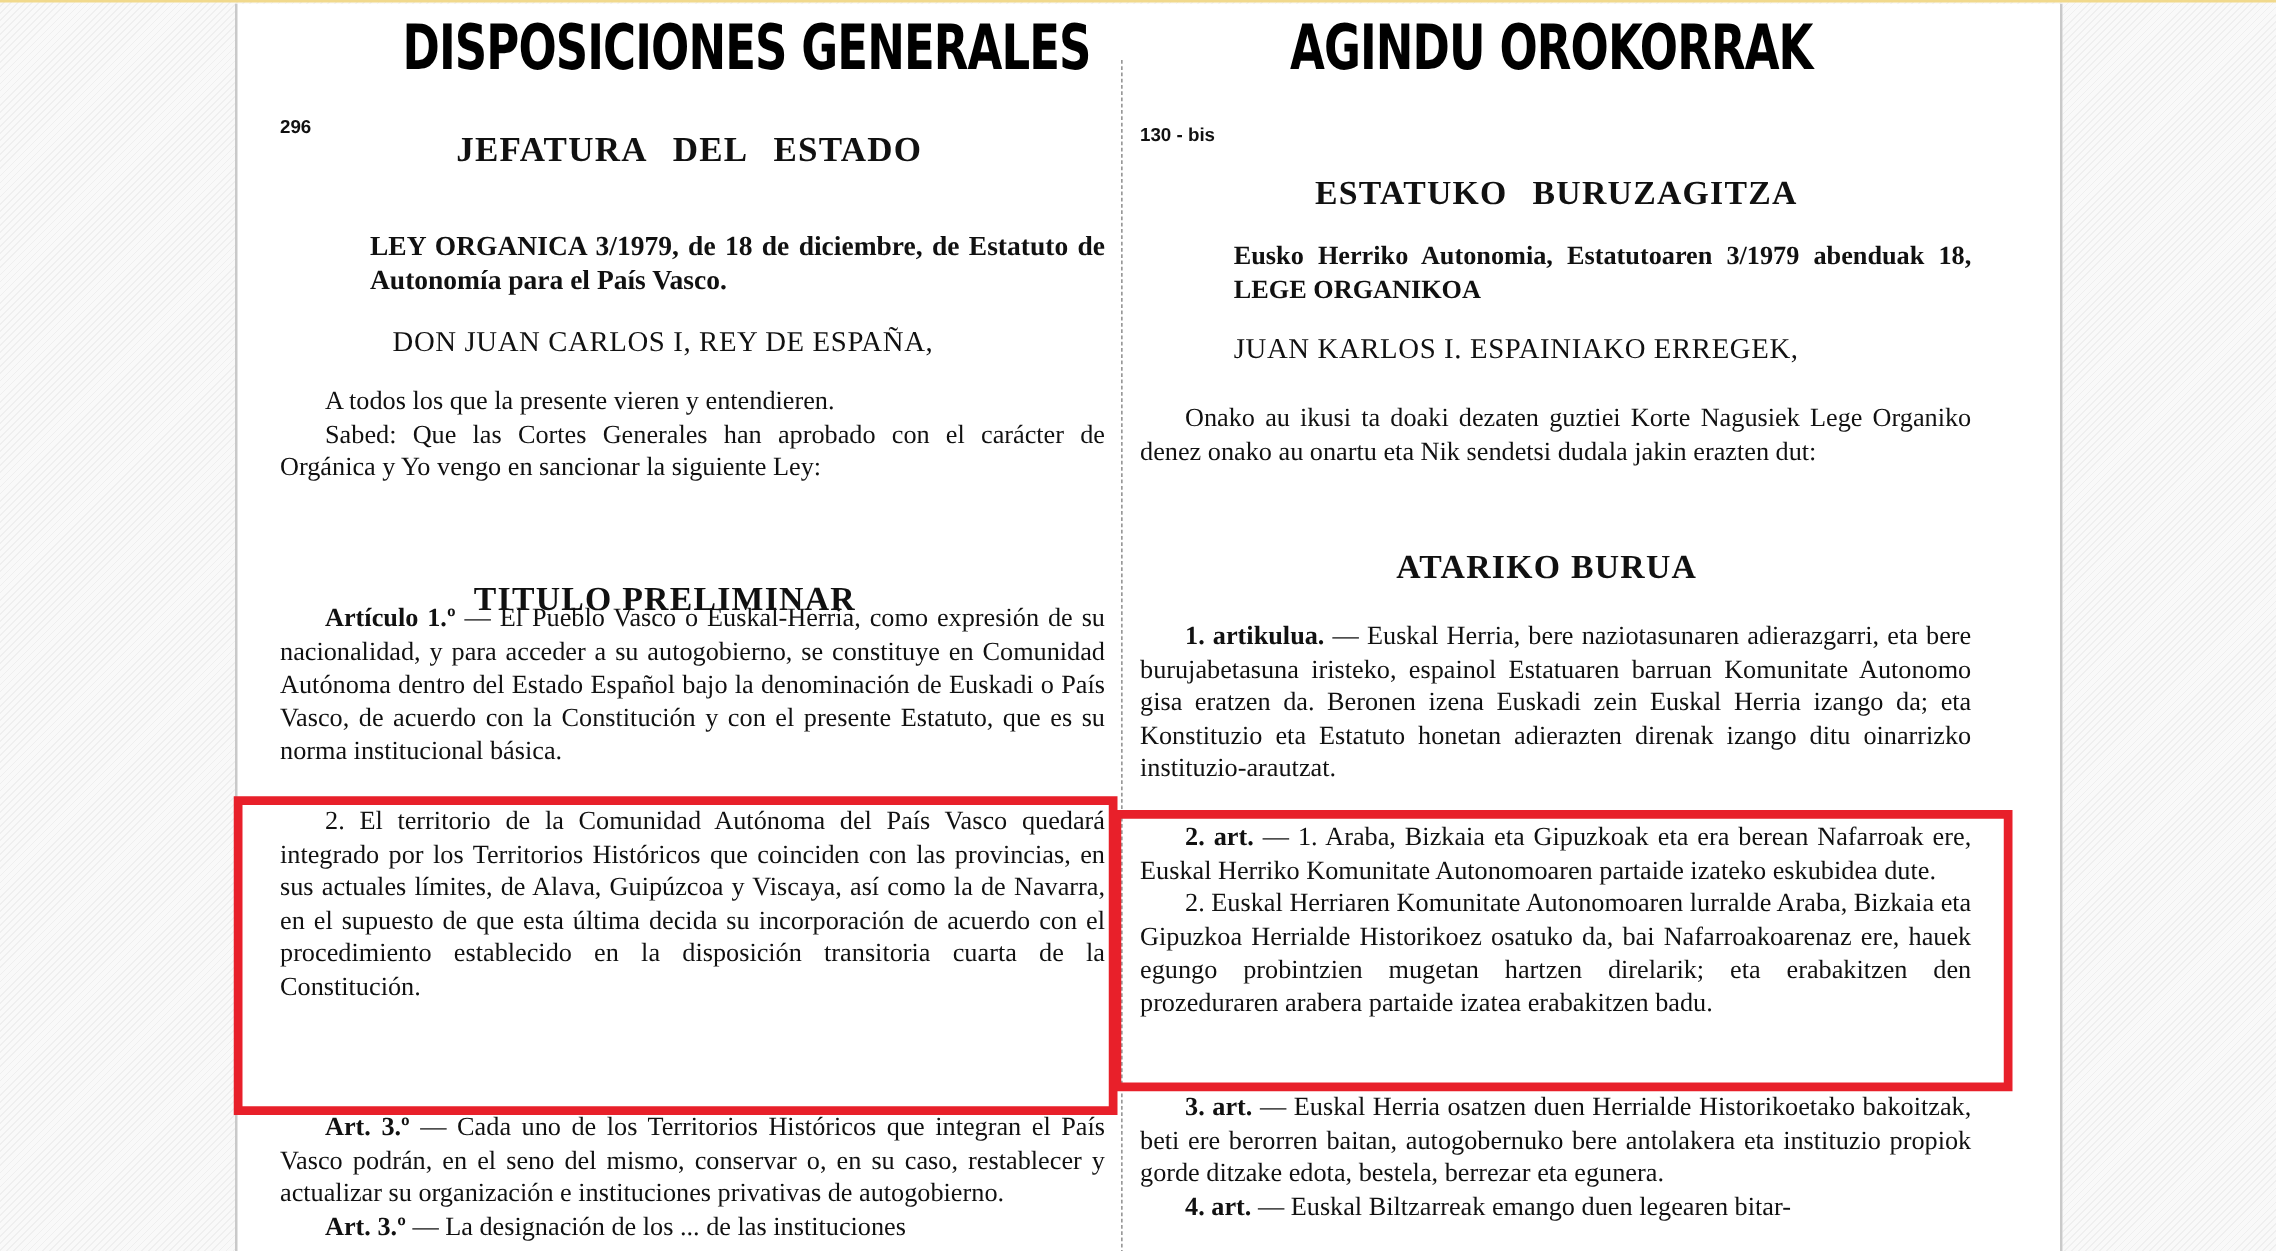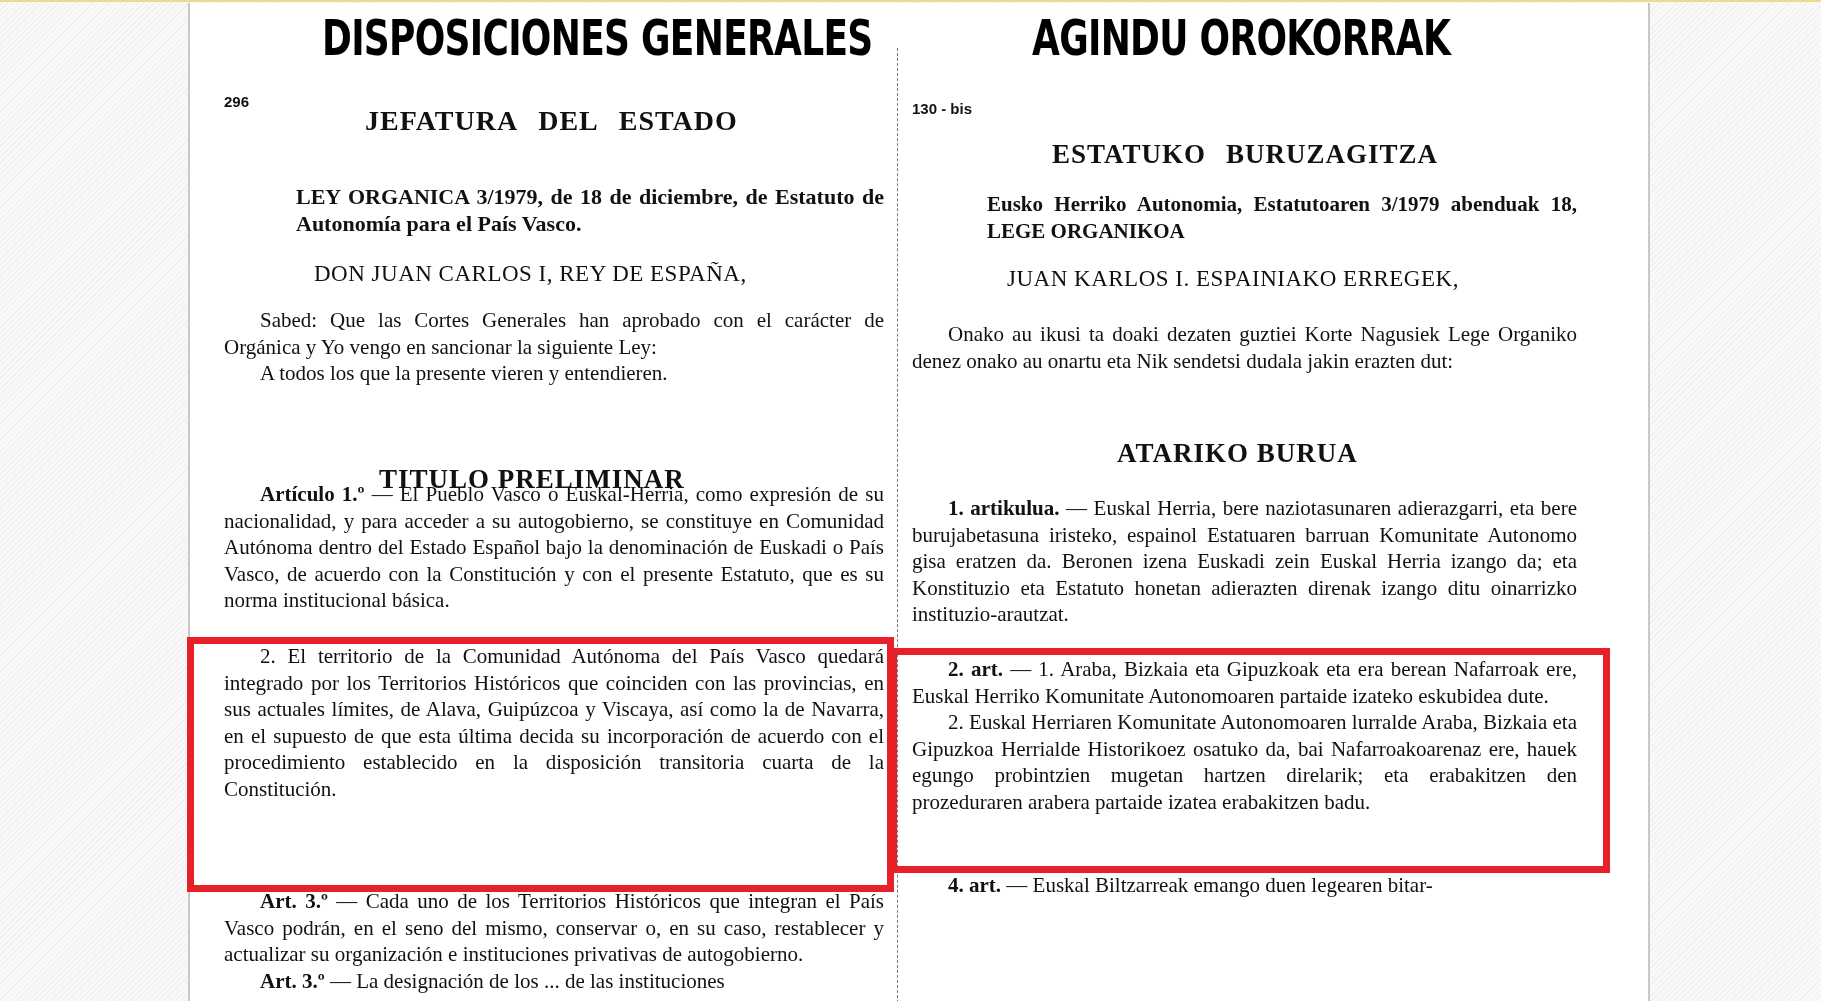--- a/index.html
+++ b/index.html
@@ -62,22 +62,22 @@
 
   <div class="col col-left">
     <div class="masthead" style="left:98px;">DISPOSICIONES GENERALES</div>
     <div class="section-num" style="left:0px; top:90px;">296</div>
     <div class="heading" style="left:141px; top:102px;">
       <span>JEFATURA</span><span class="gap"></span><span>DEL</span><span class="gap"></span><span>ESTADO</span>
     </div>
     <div class="title-block" style="left:72px; top:180px; width:588px; text-align:justify;">LEY ORGANICA 3/1979, de 18 de diciembre, de Estatuto de Autonomía para el País Vasco.</div>
     <div class="king" style="left:90px; top:258px;">DON JUAN CARLOS I, REY DE ESPAÑA,</div>
     <div class="para" style="left:0px; top:304px; width:660px;">
+      <p>A todos los que la presente vieren y entendieren.</p>
       <p>Sabed: Que las Cortes Generales han aprobado con el carácter de Orgánica y Yo vengo en sancionar la siguiente Ley:</p>
-      <p>A todos los que la presente vieren y entendieren.</p>
     </div>
     <div class="heading" style="left:155px; top:430px; font-size:27px;margin-top:31px;">TITULO PRELIMINAR</div>
     <div class="para" style="left:0px; top:478px; width:660px;">
       <p><b>Artículo 1.º</b><span> — El Pueblo Vasco o Euskal-Herria, como expresión de su nacionalidad, y para acceder a su autogobierno, se constituye en Comunidad Autónoma dentro del Estado Español bajo la denominación de Euskadi o País Vasco, de acuerdo con la Constitución y con el presente Estatuto, que es su norma institucional básica.</span></p>
     </div>
     <div class="para" style="left:0px; top:640px; width:660px;">
       <p>2.  El territorio de la Comunidad Autónoma del País Vasco quedará integrado por los Territorios Históricos que coinciden con las provincias, en sus actuales límites, de Alava, Guipúzcoa y Viscaya, así como la de Navarra, en el supuesto de que esta última decida su incorporación de acuerdo con el procedimiento establecido en la disposición transitoria cuarta de la Constitución.</p>
     </div>
     <div class="para" style="left:0px; top:885px; width:660px;">
       <p><b>Art. 3.º</b><span> — Cada uno de los Territorios Históricos que integran el País Vasco podrán, en el seno del mismo, conservar o, en su caso, restablecer y actualizar su organización e instituciones privativas de autogobierno.</span></p>
@@ -85,32 +85,33 @@
     </div>
   </div>
 
   <div class="col col-right">
     <div class="masthead" style="left:120px;">AGINDU OROKORRAK</div>
     <div class="section-num" style="left:0px; top:97px;">130 - bis</div>
     <div class="heading" style="left:140px; top:120px; font-size:27px;margin-top:16px;">
       <span>ESTATUKO</span><span class="gap"></span><span>BURUZAGITZA</span>
     </div>
     <div class="title-block" style="left:75px; top:188px; width:590px; font-size:21px; text-align:justify;">Eusko Herriko Autonomia, Estatutoaren 3/1979 abenduak 18, LEGE ORGANIKOA</div>
-    <div class="king" style="left:75px; top:263px;margin-left:20px;">JUAN KARLOS I. ESPAINIAKO ERREGEK,</div>
+    <div class="king" style="left:75px; top:263px;">JUAN KARLOS I. ESPAINIAKO ERREGEK,</div>
     <div class="para" style="left:0px; top:318px; width:665px;">
       <p>Onako au ikusi ta doaki dezaten guztiei Korte Nagusiek Lege Organiko denez onako au onartu eta Nik sendetsi dudala jakin erazten dut:</p>
     </div>
     <div class="heading" style="left:205px; top:435px; font-size:27px;">ATARIKO BURUA</div>
     <div class="para" style="left:0px; top:492px; width:665px;">
       <p><b>1. artikulua.</b><span> — Euskal Herria, bere naziotasunaren adierazgarri, eta bere burujabetasuna iristeko, espainol Estatuaren barruan Komunitate Autonomo gisa eratzen da. Beronen izena Euskadi zein Euskal Herria izango da; eta Konstituzio eta Estatuto honetan adierazten direnak izango ditu oinarrizko instituzio-arautzat.</span></p>
     </div>
     <div class="para" style="left:0px; top:653px; width:665px;">
       <p><b>2. art.</b><span> — 1.  Araba, Bizkaia eta Gipuzkoak eta era berean Nafarroak ere, Euskal Herriko Komunitate Autonomoaren partaide izateko eskubidea dute.</span></p>
       <p>2.  Euskal Herriaren Komunitate Autonomoaren lurralde Araba, Bizkaia eta Gipuzkoa Herrialde Historikoez osatuko da, bai Nafarroakoarenaz ere, hauek egungo probintzien mugetan hartzen direlarik; eta erabakitzen den prozeduraren arabera partaide izatea erabakitzen badu.</p>
     </div>
     <div class="para" style="left:0px; top:869px; width:665px;">
+      <p><b>3. art.</b><span> — Euskal Herria osatzen duen Herrialde Historikoetako bakoitzak, beti ere berorren baitan, autogobernuko bere antolakera eta instituzio propiok gorde ditzake edota, bestela, berrezar eta egunera.</span></p>
       <p><b>4. art.</b><span> — Euskal Biltzarreak emango duen legearen bitar-</span></p>
     </div>
   </div>
 </div>
 
 <div class="highlight-box" style="left:187px; top:637px; width:707px; height:255px;"></div>
 <div class="highlight-box" style="left:890px; top:648px; width:720px; height:225px;"></div>
 
 </body></html>

